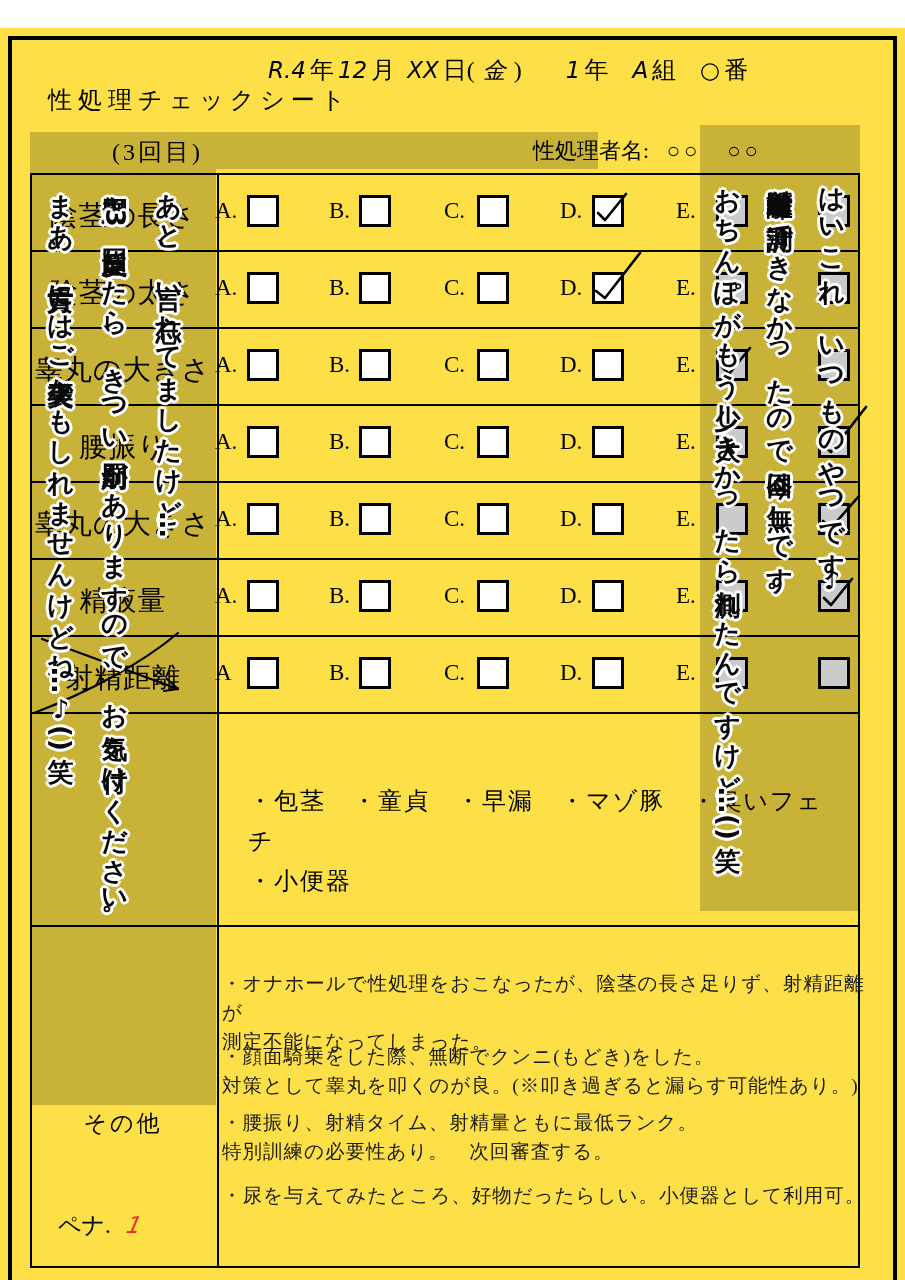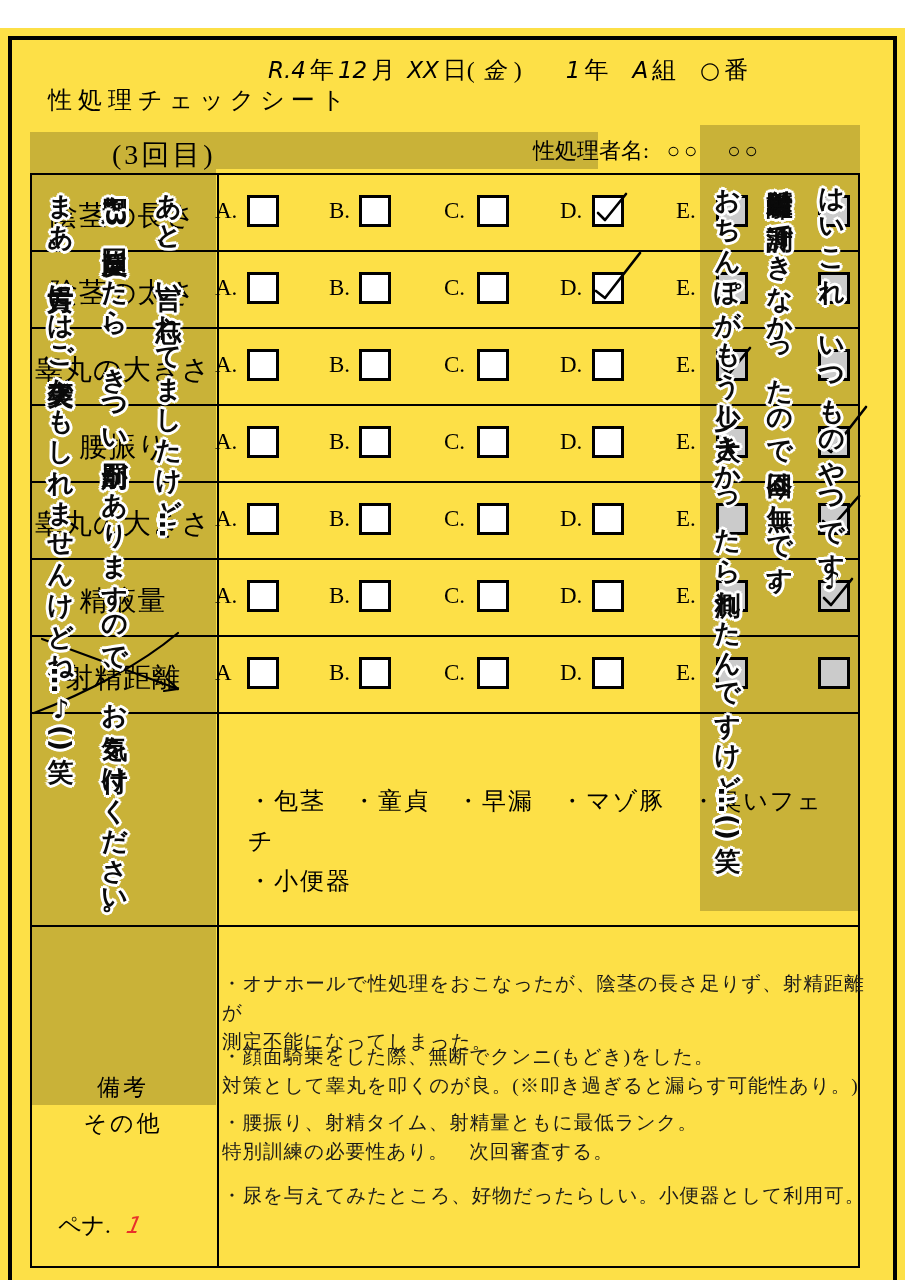--- a/index.html
+++ b/index.html
@@ -7,21 +7,21 @@
         font-family:"Liberation Serif","DejaVu Serif",serif;color:#000;margin-top:28px;}
   .page-border{position:absolute;left:8px;top:8px;width:881px;height:1258px;border:4px solid #000;}
 
   
   .date-line{position:absolute;left:268px;top:26px;font-size:24px;display:flex;align-items:baseline;white-space:nowrap;z-index:2;}
   .hw{font-style:italic;font-family:"DejaVu Sans",sans-serif;font-size:23px;}
   .pr{font-family:"Liberation Serif","DejaVu Serif",serif;}
   .sp4{margin-left:4px;} .sp8{margin-left:8px;} .sp12{margin-left:12px;}
   .sp24{margin-left:24px;} .sp44{margin-left:44px;}
   .title{position:absolute;left:48px;top:56px;font-size:24px;letter-spacing:6px;z-index:2;}
-  .round{position:absolute;left:112px;top:108px;font-size:28px;letter-spacing:3px;z-index:1;}
+  .round{position:absolute;left:112px;top:108px;font-size:24px;letter-spacing:3px;z-index:1;}
   .examiner{position:absolute;left:533px;top:108px;font-size:22px;z-index:1;white-space:nowrap;}
   .examiner .name{margin-left:12px;letter-spacing:4px;}
 
   
   .tbl{position:absolute;left:30px;top:145px;width:826px;height:1091px;border:2px solid #000;z-index:2;}
   .hline{position:absolute;left:0;right:0;height:2px;background:#000;}
   .vline{position:absolute;top:0;bottom:0;width:2px;background:#000;left:185px;}
 
   
   .row-label{position:absolute;left:30px;width:186px;text-align:center;font-size:28px;
@@ -212,21 +212,20 @@
       <div class="choice-label" style="left: 560px; top: 632px;">D.</div>
       <div class="cbox" style="left: 592px; top: 629px;"></div>
       <div class="choice-label" style="left: 676px; top: 632px;">E.</div>
       <div class="cbox" style="left: 716px; top: 629px;"></div>
       <div class="cbox" style="left: 818px; top: 629px;"></div>
     </div>
 
   <div class="features">・包茎　・童貞　・早漏　・マゾ豚　・臭いフェチ
 ・小便器</div>
 
-  <div class="lbl-biko">備考</div>
   <div class="lbl-sonota">その他</div>
   <div class="pena">
     <span>ペナ.</span>
     <span class="val" style="color: rgb(232, 49, 42);">1</span>
   </div>
   <div class="bullet" style="top:941px">・オナホールで性処理をおこなったが、陰茎の長さ足りず、射精距離が
 測定不能になってしまった。</div>
   <div class="bullet" style="top:1014px">・顔面騎乗をした際、無断でクンニ(もどき)をした。
 対策として睾丸を叩くのが良。(※叩き過ぎると漏らす可能性あり。)</div>
   <div class="bullet" style="top:1153px">・尿を与えてみたところ、好物だったらしい。小便器として利用可。</div>

